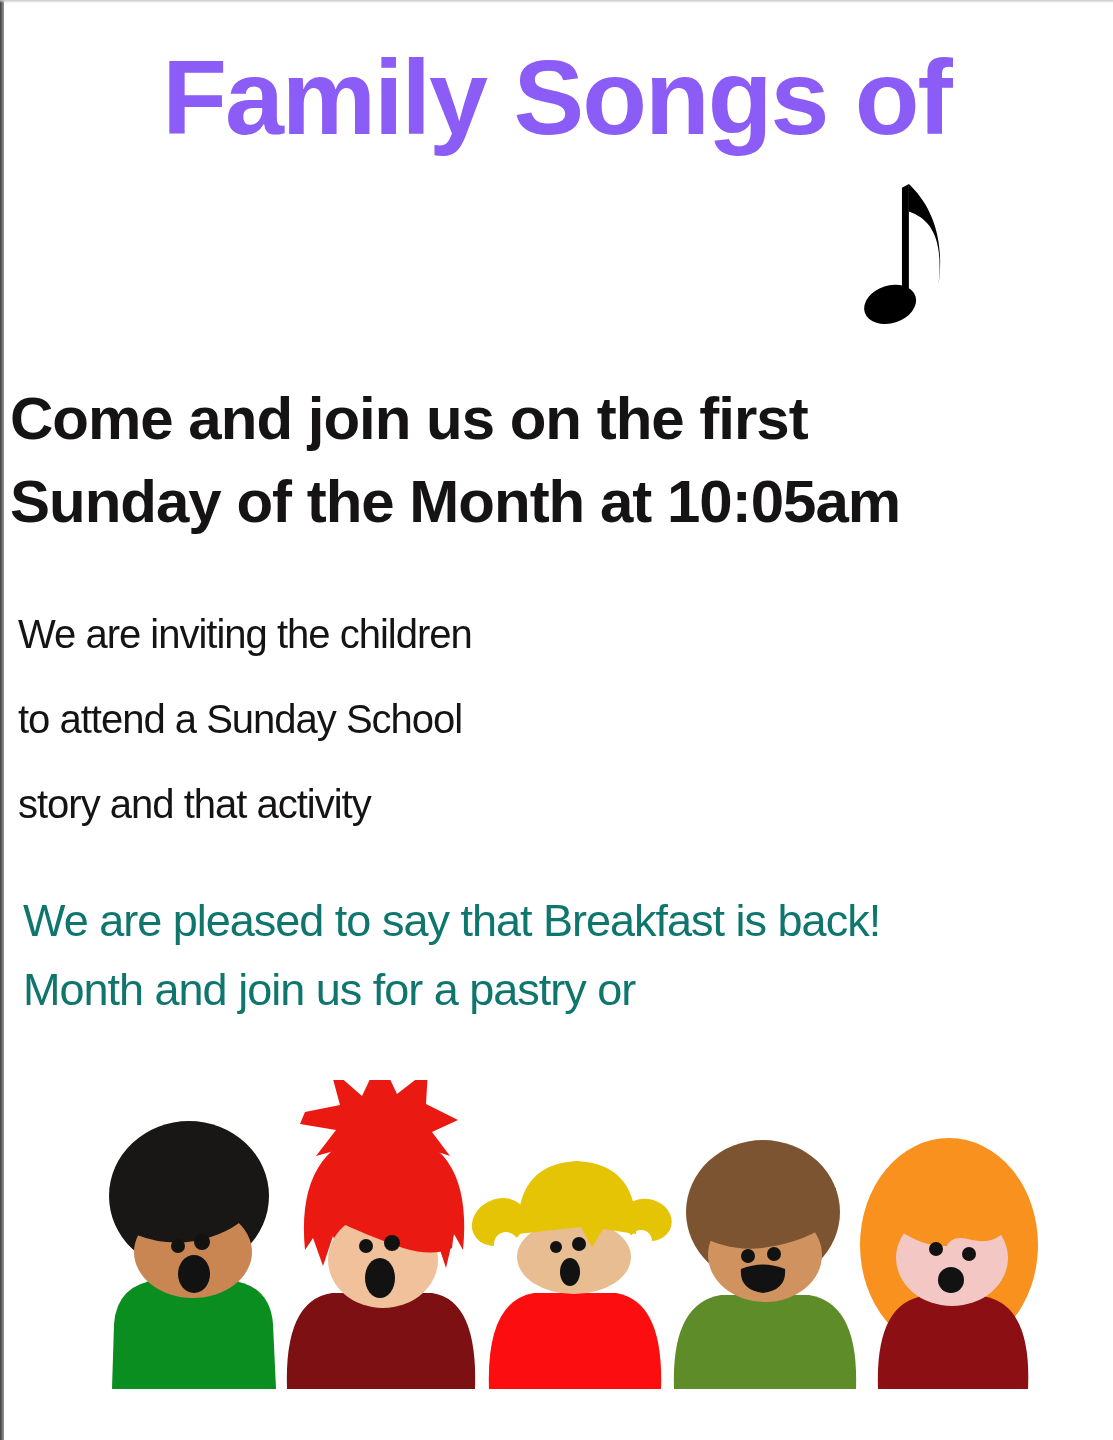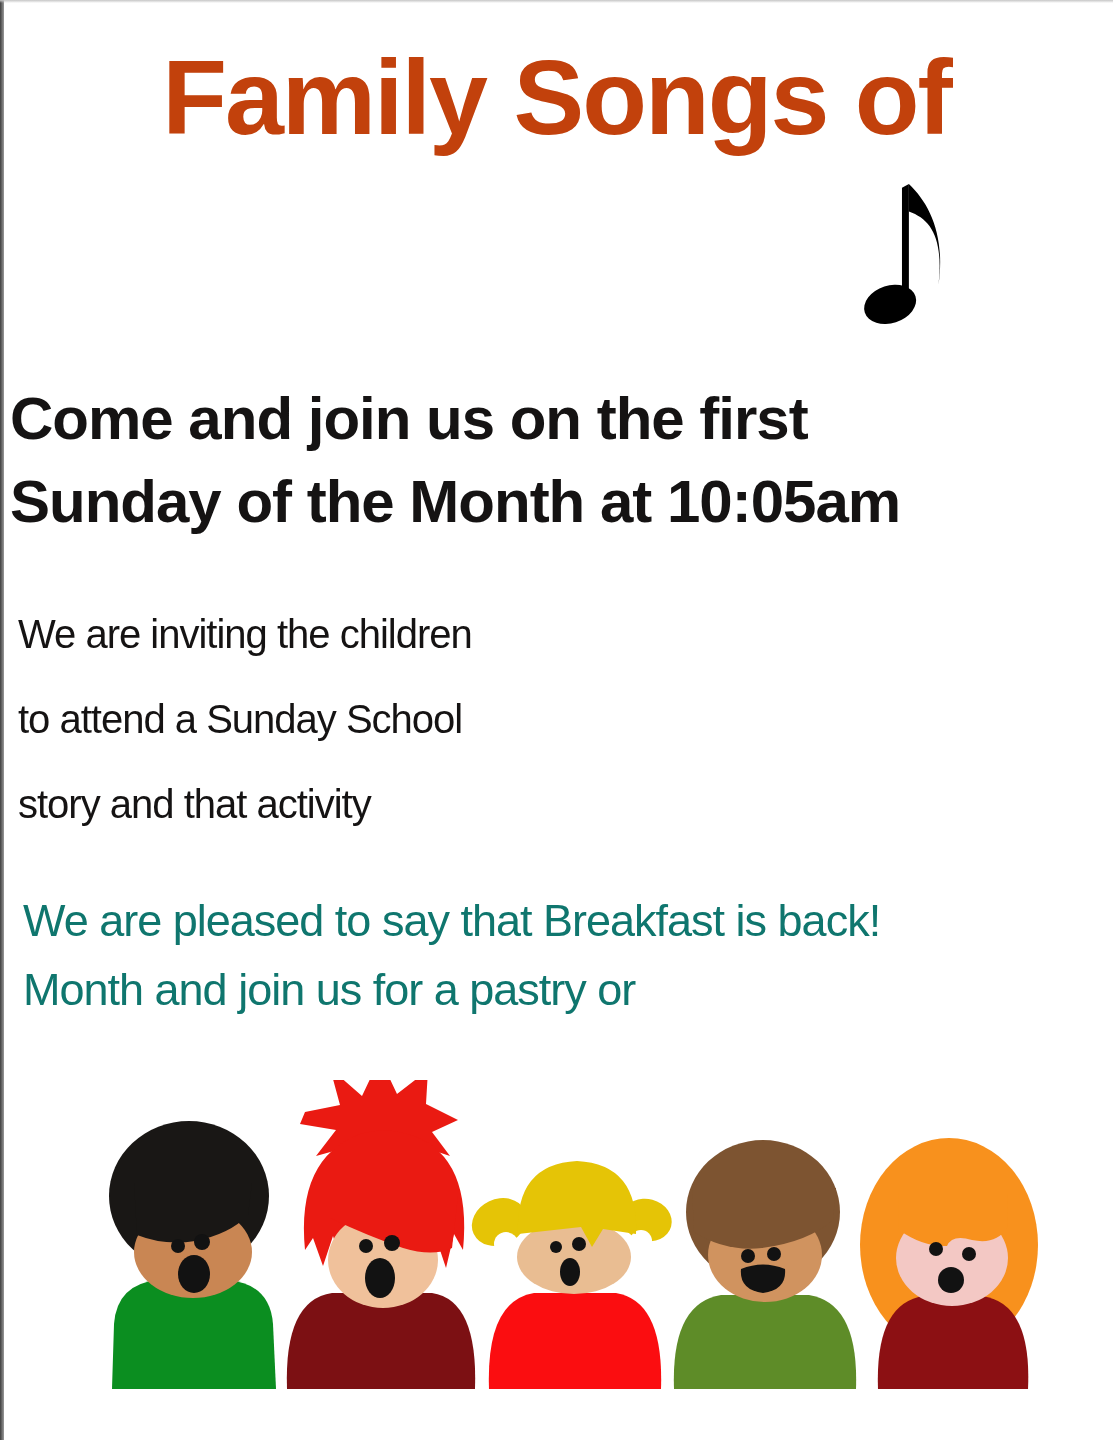--- a/index.html
+++ b/index.html
@@ -26,21 +26,21 @@
   .para-breakfast{top:886px;font-size:45px;font-weight:normal;line-height:69px;letter-spacing:-1px;color:#c4494c;}
 
   .kids{position:absolute;left:0;top:1080px;width:1113px;height:360px;}
 </style>
 </head>
 <body>
 
 <div class="edge-left"></div>
 <div class="edge-top"></div>
 
-<div class="title" style="color: #c2410c;">
+<div class="title" style="color: #8b5cf6;">
   <div>Family Songs of</div>
 </div>
 
 <svg class="note" viewBox="0 0 100 160">
   <g fill="#000000">
     <ellipse cx="40" cy="130" rx="27" ry="19" transform="rotate(-18 40 130)"></ellipse>
     <path d="M52,12 L59,8 L59,132 L52,132 Z"></path>
     <path d="M59,8 C80,28 96,60 89,110 C94,64 82,44 59,36 Z"></path>
   </g>
 </svg>

